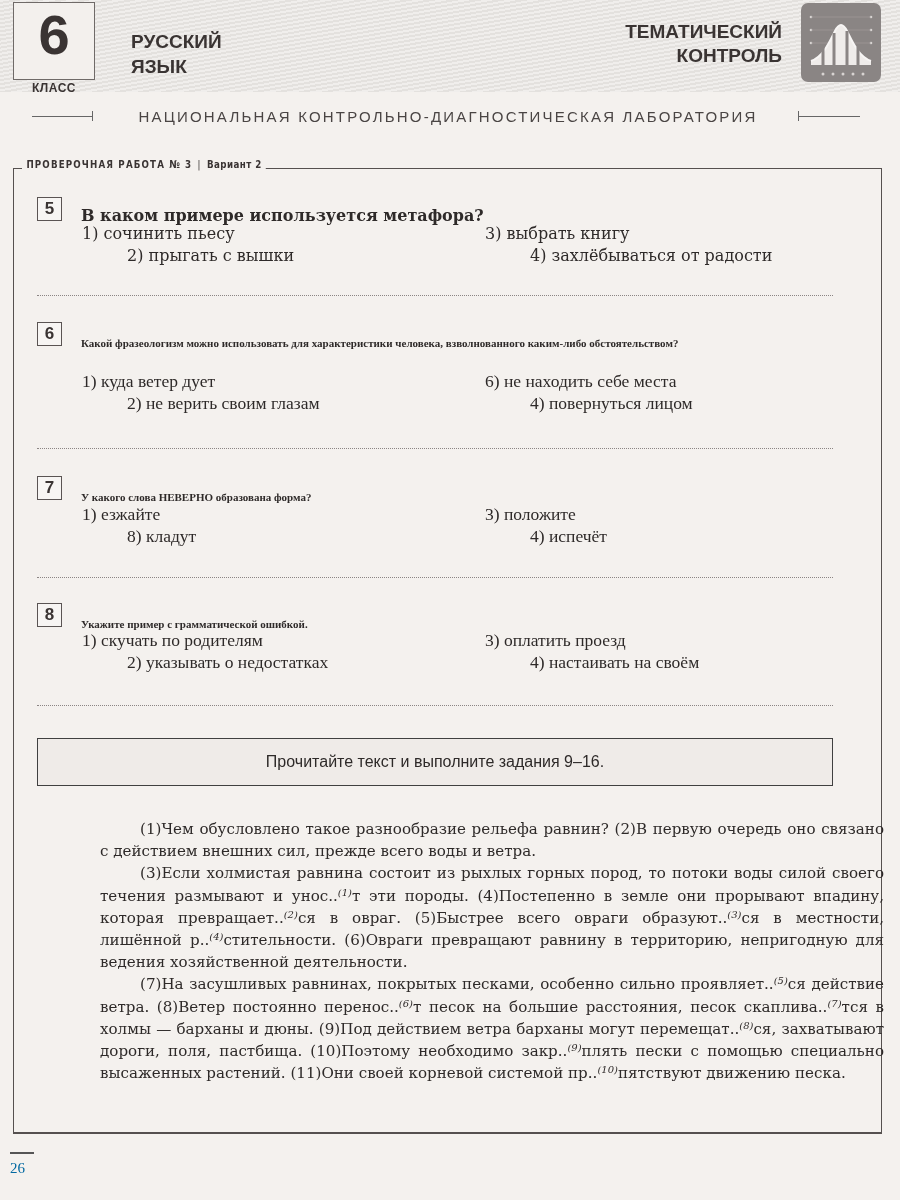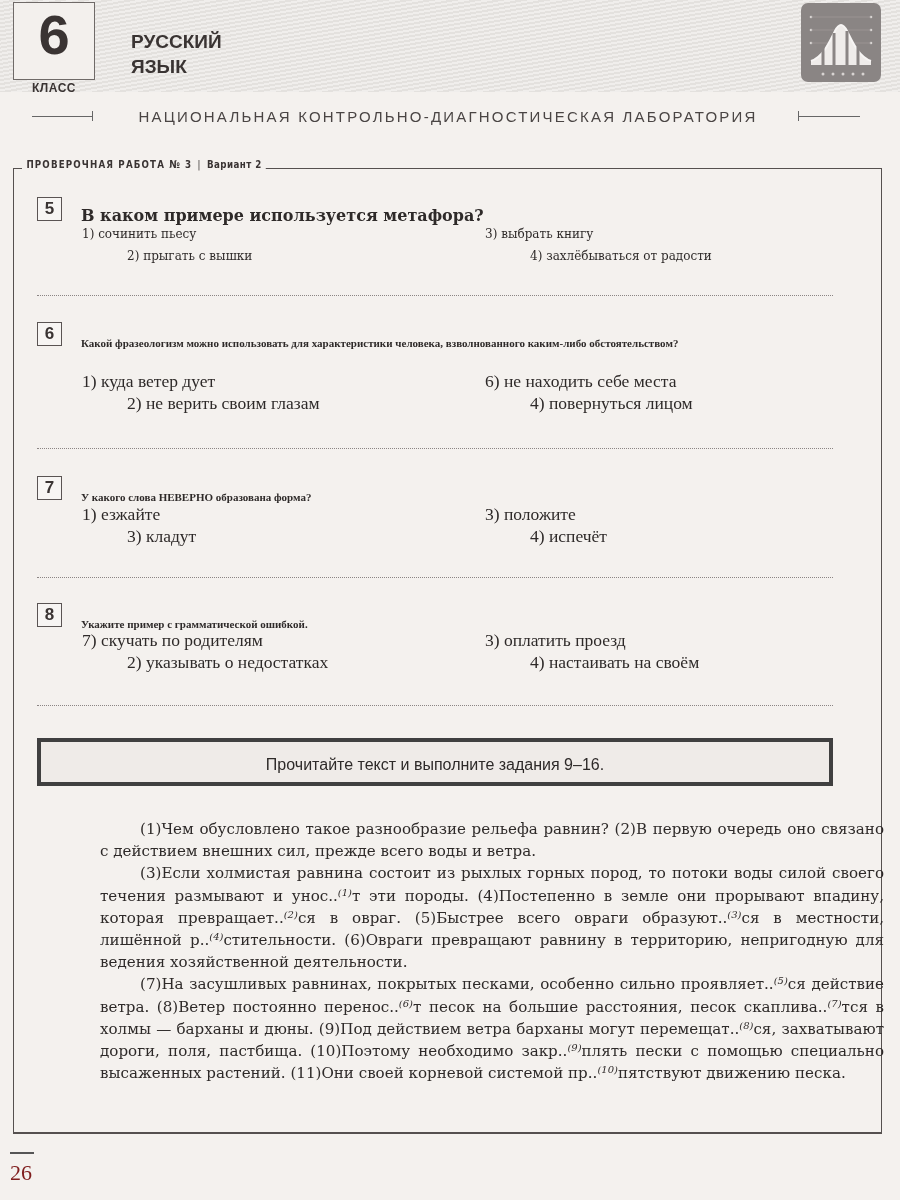--- a/index.html
+++ b/index.html
@@ -76,66 +76,70 @@
     text-align: center; line-height: 21px; color: #3a3433;
   }
   .task-q {
     position: absolute; left: 44px; top: 8px; width: 780px;
     font-weight: bold; font-size: 16px; line-height: 22px; color: #2e2a29;
   }
   .task-q.condensed {
     font-family: "Liberation Serif", serif; font-size: 11px; line-height: 26px; text-align: justify; text-align-last: left;
   }
   .task-opts { position: absolute; left: 45px; width: 780px; }
-  .opt { position: absolute; font-size: 12px; line-height: 22px; white-space: nowrap; color: #2e2a29; }
+  .opt { position: absolute; font-size: 16px; line-height: 22px; white-space: nowrap; color: #2e2a29; }
   .opt.col1 { left: 0; }
   .opt.col2 { left: 403px; }
   .opt.r1 { top: 0; }
   .opt.r2 { top: 22px; margin-left: 45px; }
   .task-opts.condensed .opt { font-family: "Liberation Serif", serif; font-size: 17.5px; }
   .dotline {
     position: absolute; left: 37px; width: 796px; height: 0;
     border-top: 1.5px dotted #8b8584;
   }
 
   
   .instruction {
     position: absolute; left: 37px; top: 738px; width: 796px; height: 48px;
-    border: 4px solid #404040; background: #efebe8;
+    border: 1px solid #404040; background: #efebe8;
     font-family: "Liberation Sans", sans-serif; font-size: 16px; color: #2e2a29;
     text-align: center; line-height: 46px;
   }
 
   
   .reading {
     position: absolute; left: 76px; top: 818px; width: 784px;
     font-family: "DejaVu Serif", serif; font-size: 15.1px; line-height: 22.2px;
     text-align: justify; color: #2e2a29; margin-left: 24px;
   }
   .reading p { text-indent: 40px; margin: 0; }
   .reading sup { font-style: italic; font-size: 10px; vertical-align: 5px; line-height: 0; }
 
   
   .page-rule { position: absolute; left: 10px; top: 1152px; width: 24px; height: 1.5px; background: #555; }
   .page-num {
     position: absolute; left: 10px; top: 1160px;
-    font-family: "Liberation Serif", serif; font-size: 22px; color: #7f1d1d;
+    font-family: "Liberation Serif", serif; font-size: 15px; color: #0369a1;
   }
 </style>
 </head>
 <body>
 
 <div class="header">
   <div class="grade-box">
     <span class="grade-num">6</span>
     <span class="grade-label">КЛАСС</span>
   </div>
   <div class="subject">
     <span>РУССКИЙ</span>
     <span>ЯЗЫК</span>
+  </div>
+  <div class="control-title">
+    <span>ТЕМАТИЧЕСКИЙ</span>
+    <span>КОНТРОЛЬ</span>
   </div>
   <div class="bell-icon">
     <svg width="80" height="79" viewBox="0 0 80 79">
       <g fill="#d8d4d2">
         <circle cx="10" cy="14" r="1.3"></circle>
           <circle cx="10" cy="27" r="1.3"></circle>
           <circle cx="10" cy="40" r="1.3"></circle>
         <circle cx="70" cy="14" r="1.3"></circle>
           <circle cx="70" cy="27" r="1.3"></circle>
           <circle cx="70" cy="40" r="1.3"></circle>
@@ -195,32 +199,32 @@
     <div class="opt col2 r2">4) повернуться лицом</div>
   </div>
 </div>
 <div class="dotline" style="top:448px;"></div>
 
 <div class="task" style="top:476px;">
   <div class="task-num">7</div>
   <div class="task-q condensed">У какого слова НЕВЕРНО образована форма?</div>
   <div class="task-opts condensed" style="top:27px;">
     <div class="opt col1 r1">1) езжайте</div>
-    <div class="opt col1 r2">3) кладут</div>
+    <div class="opt col1 r2">8) кладут</div>
     <div class="opt col2 r1">3) положите</div>
     <div class="opt col2 r2">4) испечёт</div>
   </div>
 </div>
 <div class="dotline" style="top:577px;"></div>
 
 <div class="task" style="top:603px;">
   <div class="task-num">8</div>
   <div class="task-q condensed">Укажите пример с грамматической ошибкой.</div>
   <div class="task-opts condensed" style="top:26px;">
-    <div class="opt col1 r1">7) скучать по родителям</div>
+    <div class="opt col1 r1">1) скучать по родителям</div>
     <div class="opt col1 r2">2) указывать о недостатках</div>
     <div class="opt col2 r1">3) оплатить проезд</div>
     <div class="opt col2 r2">4) настаивать на своём</div>
   </div>
 </div>
 <div class="dotline" style="top:705px;"></div>
 
 <div class="instruction">Прочитайте текст и выполните задания 9–16.</div>
 
 <div class="reading" id="reading">

